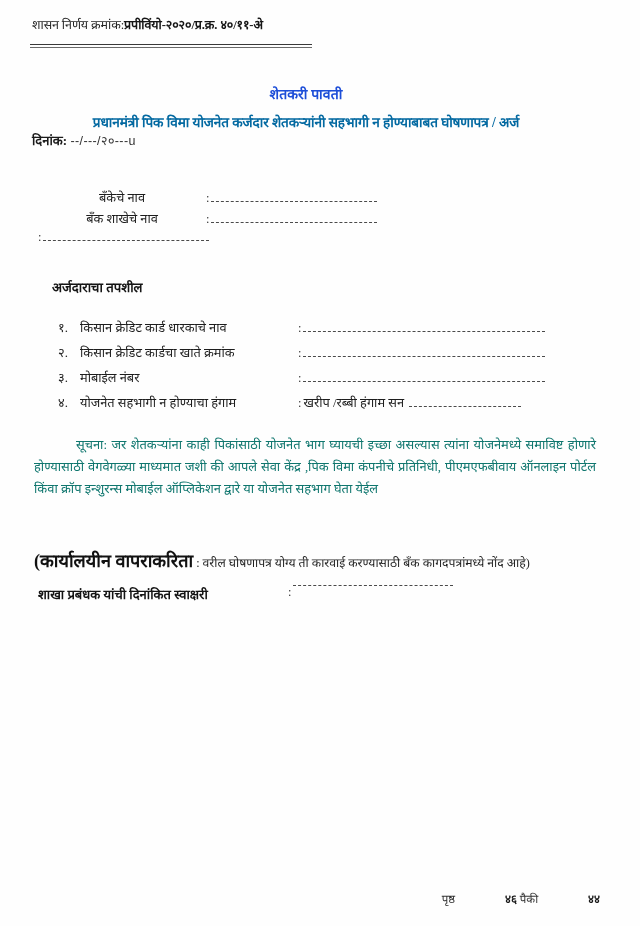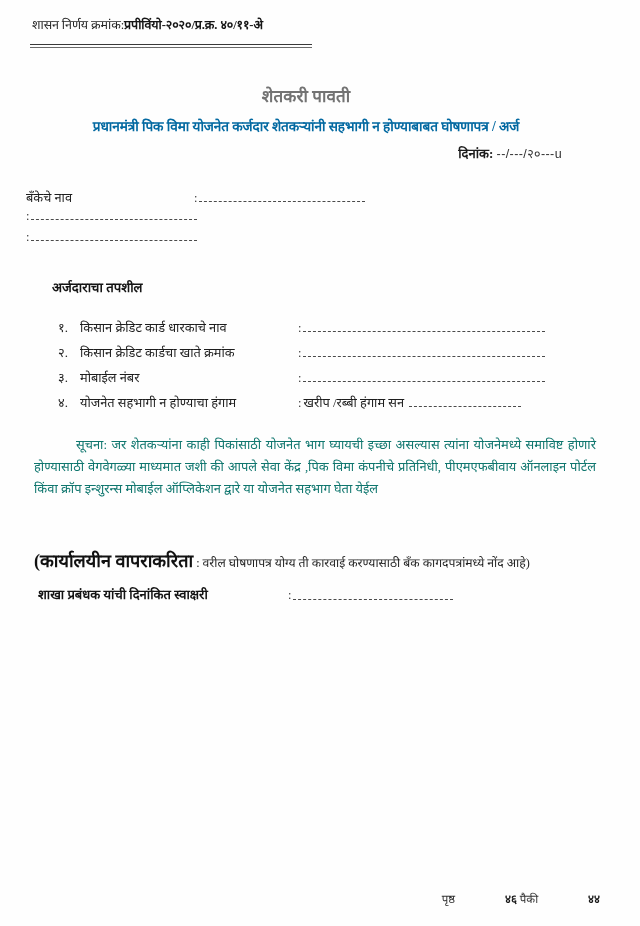--- a/index.html
+++ b/index.html
@@ -55,55 +55,55 @@
 
   
   .title-block {
     position: absolute;
     left: 32px;
     top: 84px;
     width: 548px;
     text-align: center;
   }
   .title-main {
-    font-size: 17px;
-    font-weight: bold;
-    color: #737373;
+    font-size: 14px;
+    font-weight: bold;
+    color: #1d4ed8;
     letter-spacing: 0.1px;
     margin-bottom: 9px;
   }
   .title-sub {
     font-size: 13.6px;
     font-weight: bold;
     color: #0369a1;
     letter-spacing: -0.1px;
     white-space: nowrap;
   }
   .date-line {
-    margin-top: 9px;
-    text-align: right;
+    text-align: left;
     padding-right: 18px;
     font-size: 13px;
     color: #1b1b1b;
     white-space: nowrap;
   }
   .date-line .date-label { font-weight: bold; }
   .date-line .date-value {
     font-family: "Liberation Sans", sans-serif;
     font-size: 12.5px;
     letter-spacing: 0.4px;
     color: #303030;
   }
 
   
   .bank-fields {
     position: absolute;
-    left: 26px;
+    left: 38px;
     top: 188px;
     width: 500px;
+    text-align: center;
   }
   .field-row {
     display: flex;
     align-items: baseline;
     height: 21px;
   }
   .field-label {
     font-size: 12.8px;
     color: #1d1d1d;
     width: 168px;
@@ -211,21 +211,21 @@
     font-size: 18px;
   }
 
   
   .signature-row {
     position: absolute;
     left: 38px;
     top: 585px;
     width: 460px;
     display: flex;
-    align-items: flex-end;
+    align-items: flex-start;
     font-family: Liberation Serif, serif;
   }
   .sig-label {
     flex: 0 0 250px;
     font-size: 13px;
     font-weight: bold;
     color: #141414;
     white-space: nowrap;
   }
 
@@ -259,20 +259,21 @@
     </div>
   </div>
 
   <div class="bank-fields">
     <div class="field-row">
       <span class="field-label">बँकेचे नाव</span>
       <span class="field-colon">:</span>
       <span class="dash-fill dash-short"></span>
     </div>
     <div class="field-row">
+      <span class="field-label">बँक शाखेचे नाव</span>
       <span class="field-colon">:</span>
       <span class="dash-fill dash-short"></span>
     </div>
     <div class="field-row">
       <span class="field-colon">:</span>
       <span class="dash-fill dash-short"></span>
     </div>
   </div>
 
   <div class="applicant-heading">अर्जदाराचा तपशील</div>

